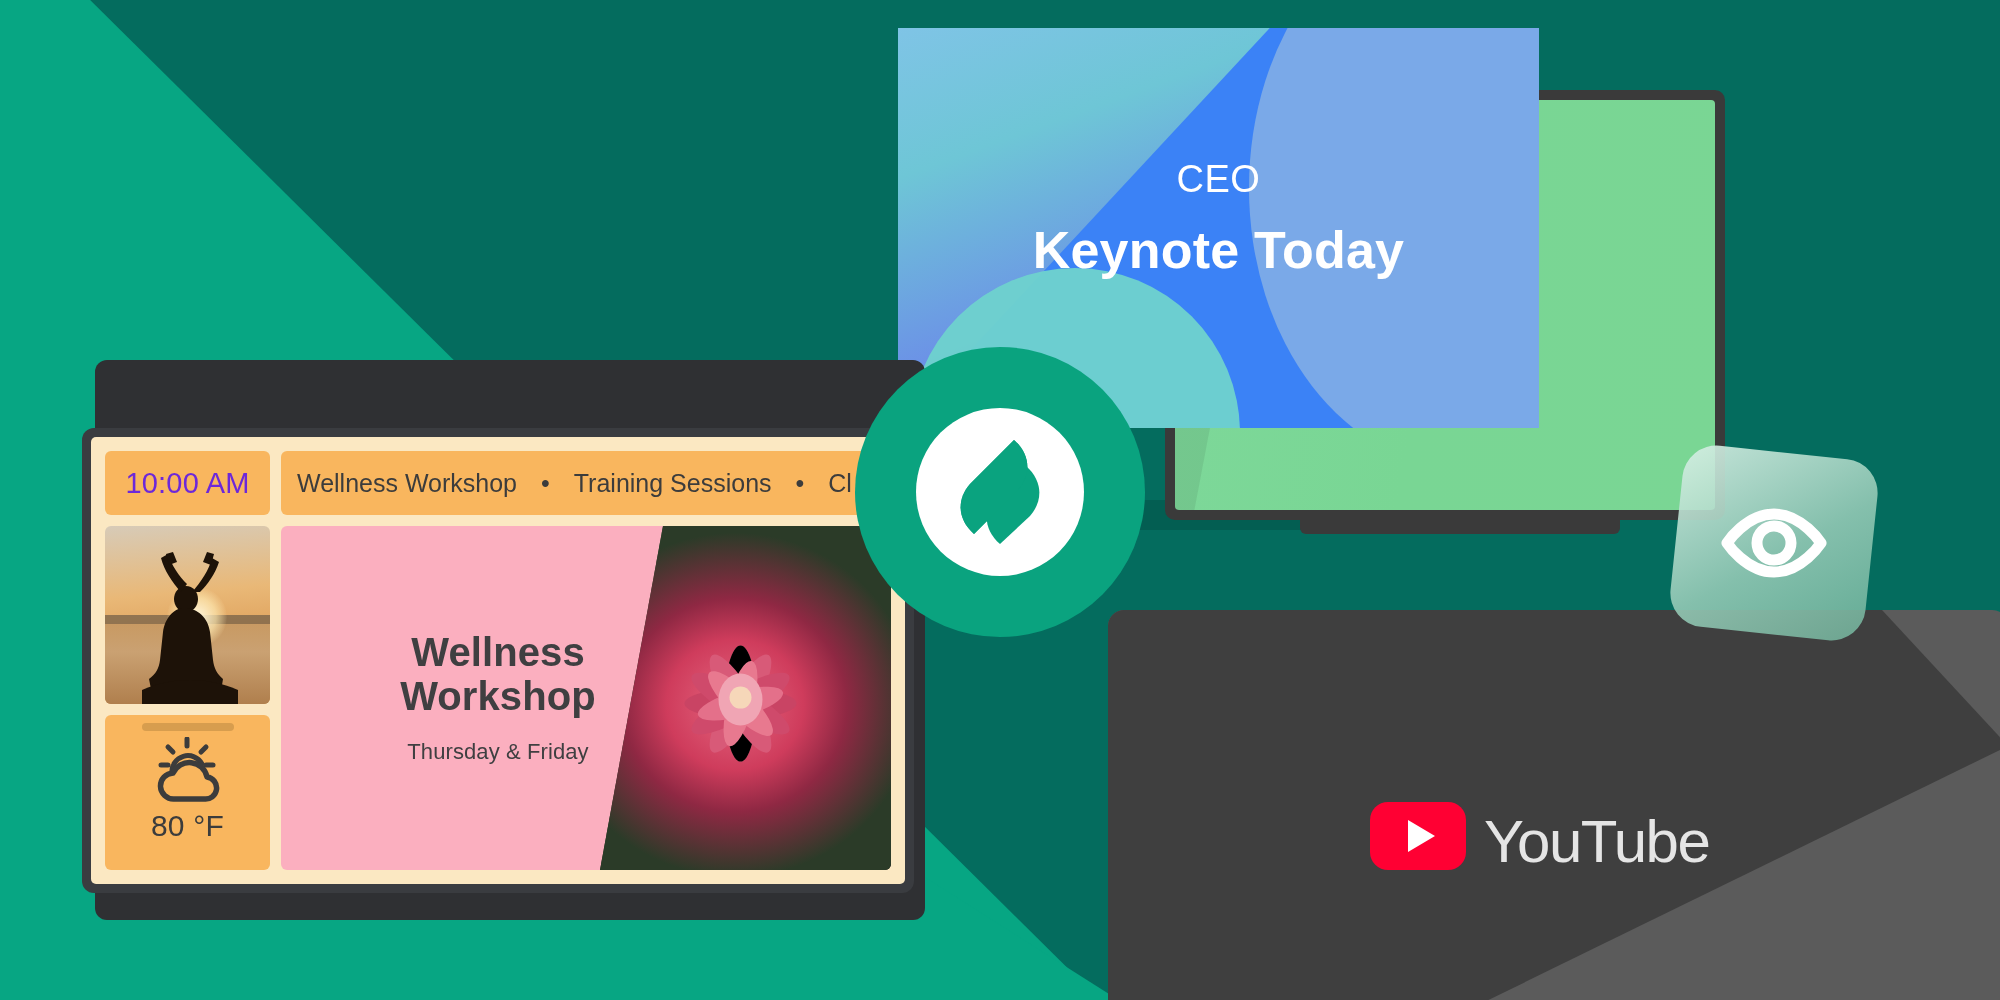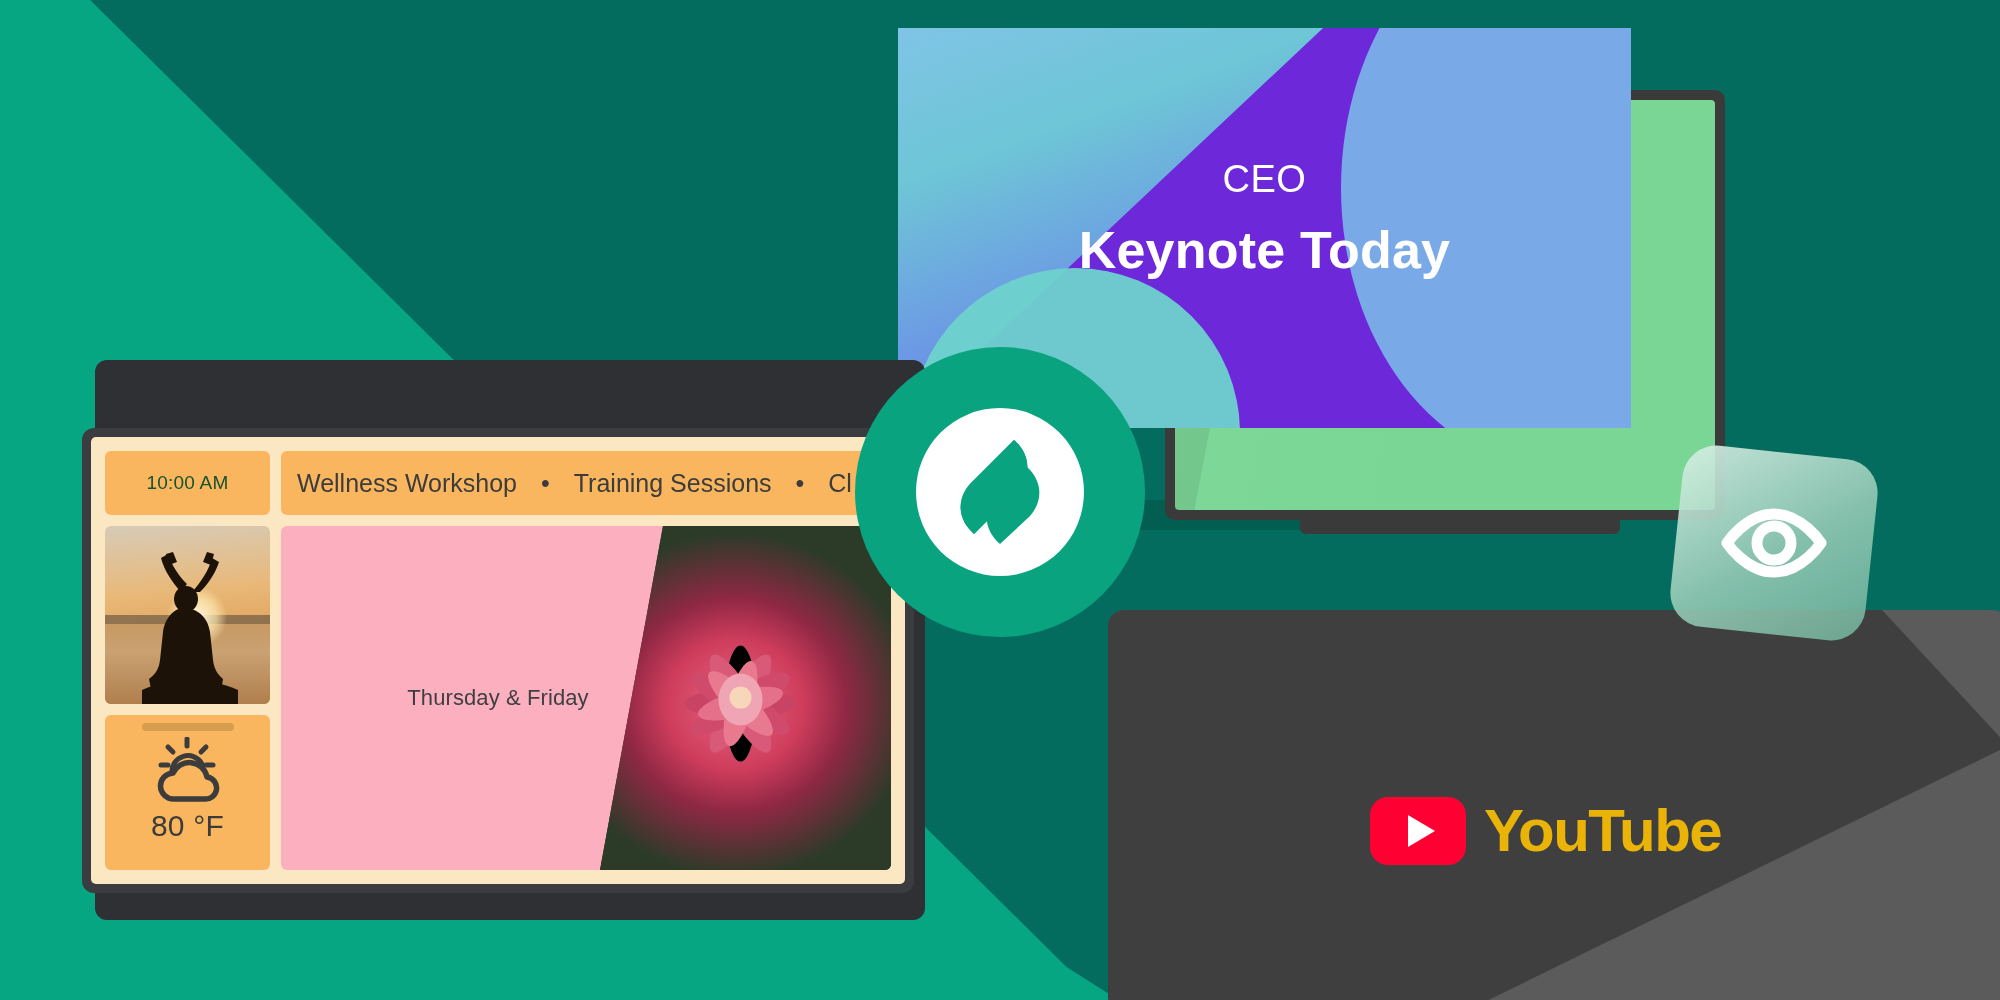--- a/index.html
+++ b/index.html
@@ -75,22 +75,22 @@
     left: 1120px; top: 500px;
     width: 480px; height: 30px;
     background: rgba(0,0,0,0.12);
     border-radius: 0 0 10px 10px;
   }
 
   
   .keynote {
     position: absolute;
     left: 898px; top: 28px;
-    width: 733px; height: 400px;
-    background: #6d28d9;
+    width: 641px; height: 400px;
+    background: #3b82f6;
     overflow: hidden;
   }
   .keynote .blob-blue {
     position: absolute;
     right: -140px; top: -120px;
     width: 430px; height: 560px;
     background: #7aa9e8;
     border-radius: 50%;
   }
   .keynote .grad-left {
@@ -175,22 +175,22 @@
     height: 64px;
     flex: 0 0 auto;
   }
   .ticker-time {
     width: 165px;
     background: #f9b65e;
     border-radius: 6px;
     display: flex;
     align-items: center;
     justify-content: center;
-    color: #14532d;
-    font-size: 19px;
+    color: #6d28d9;
+    font-size: 29px;
     font-weight: 500;
     letter-spacing: .2px;
   }
   .ticker-items {
     flex: 1;
     background: #f9b65e;
     border-radius: 6px;
     display: flex;
     align-items: center;
     gap: 24px;
@@ -358,25 +358,26 @@
     justify-content: center;
   }
   .yt-tri {
     width: 0; height: 0;
     border-left: 27px solid #ffffff;
     border-top: 16px solid transparent;
     border-bottom: 16px solid transparent;
     margin-left: 6px;
   }
   .yt-word {
-    color: #eab308;
+    color: #e5e5e5;
     font-size: 60px;
-    font-weight: 700;
+    font-weight: 400;
     letter-spacing: -1.5px;
     font-family: "Liberation Sans", sans-serif;
+    margin-top: 11px;
   }
 
   
   .eye-tile {
     position: absolute;
     left: 1676px; top: 452px;
     width: 196px; height: 182px;
     border-radius: 34px;
     background: linear-gradient(145deg, rgba(214,239,228,0.92) 0%, rgba(150,203,183,0.88) 55%, rgba(116,182,158,0.85) 100%);
     transform: rotate(6deg);
@@ -477,20 +478,24 @@
               <path d="M26 36a16 16 0 0 1 30-9" stroke="#3c3c3c" stroke-width="5" fill="none" stroke-linecap="round"></path>
               <path d="M28 62a13 13 0 0 1-1-26 18 18 0 0 1 34 4 11 11 0 0 1-3 22z" fill="none" stroke="#3c3c3c" stroke-width="5.5" stroke-linejoin="round"></path>
             </svg>
             <div class="weather-temp">80 °F</div>
           </div>
 
         </div>
 
         <div class="promo">
           <div class="promo-text">
+            <div class="promo-title">
+              <div>Wellness</div>
+              <div>Workshop</div>
+            </div>
             <div class="promo-sub">
               <div>Thursday &amp; Friday</div>
             </div>
           </div>
           <div class="promo-photo">
             <svg class="lotus" viewBox="0 0 215 205">
               <g>
                 <ellipse cx="107" cy="104" rx="16" ry="58" fill="#e06a84" transform="rotate(0 107 104)"></ellipse>
                 <ellipse cx="107" cy="104" rx="16" ry="58" fill="#d4days"></ellipse>
                 <ellipse cx="107" cy="104" rx="15" ry="56" fill="#d85a78" transform="rotate(30 107 104)"></ellipse>

